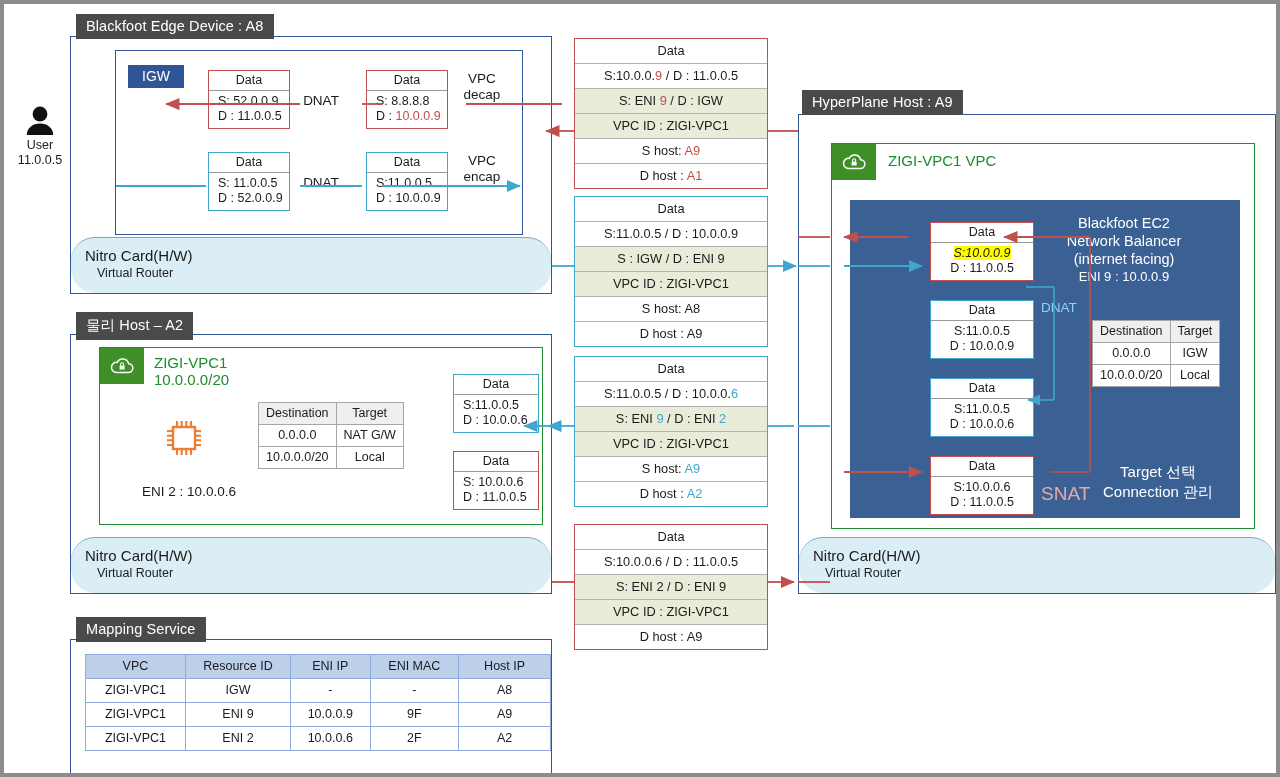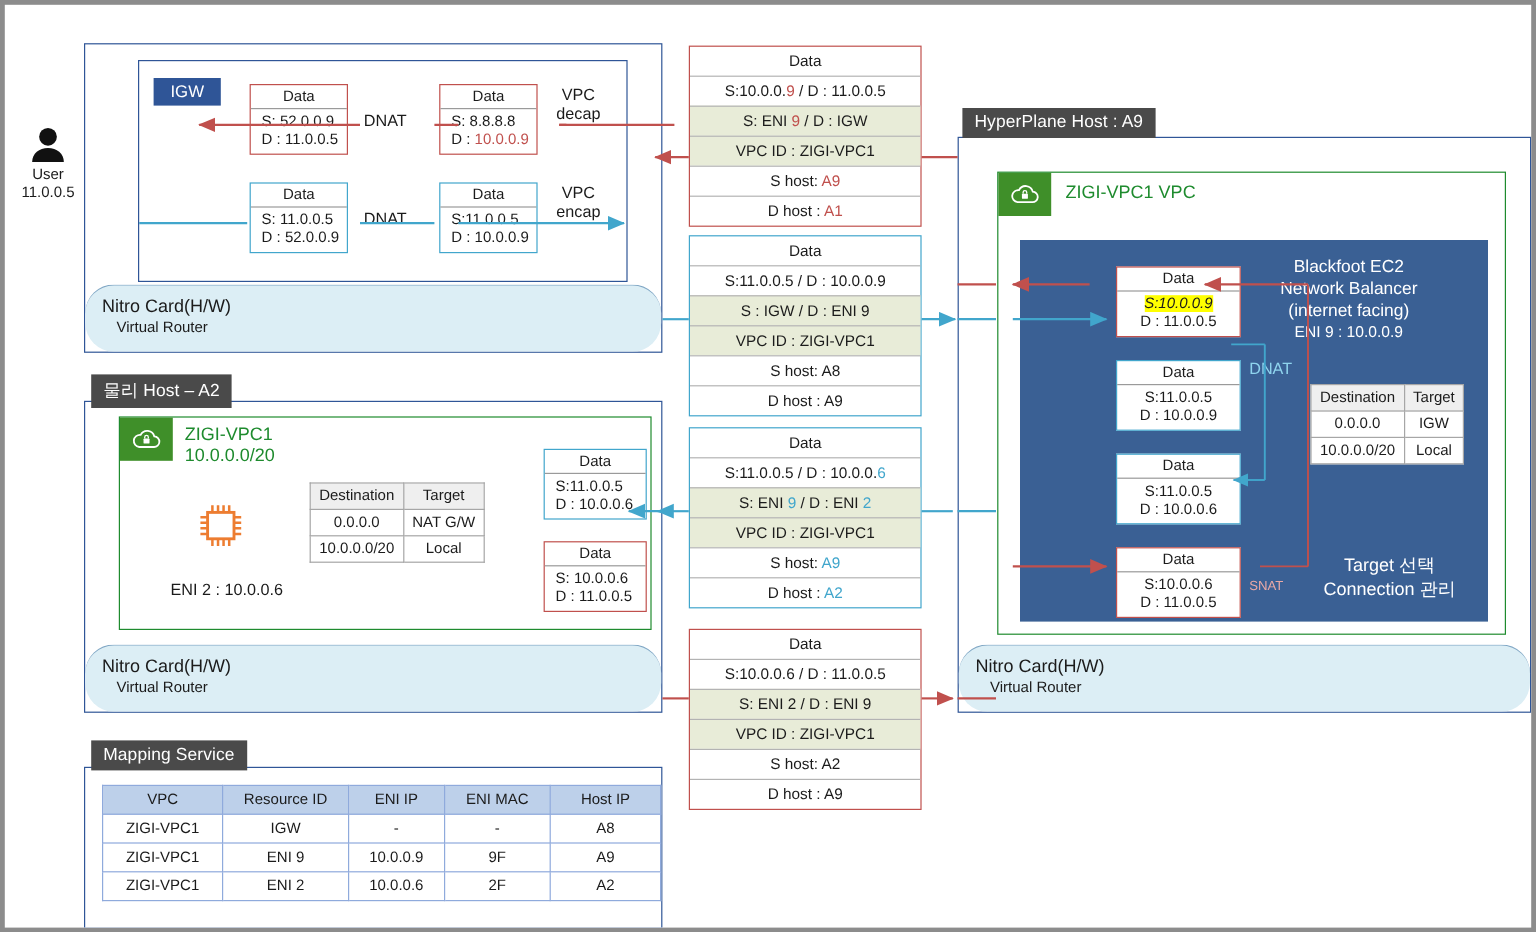--- a/index.html
+++ b/index.html
@@ -81,21 +81,21 @@
     text-align:center;padding:4px 6px 5px 6px;white-space:nowrap;
   }
   table.ms th{background:#bdd0ea;}
 
   
   .hp-stage{background:#3a6094;}
   .hp-text{color:#ffffff;font-size:14.5px;line-height:18px;text-align:center;}
   .hp-eni{color:#ffffff;font-size:13px;}
   .hp-foot{color:#ffffff;font-size:15px;line-height:20px;text-align:center;}
   .nat-lbl{color:#8fd4ee;font-size:13.5px;}
-  .snat-lbl{color:#e9a9a6;font-size:11px;}
+  .snat-lbl{color:#e9a9a6;font-size:19px;}
   .hl{background:#ffff00;font-style:italic;}
 
   .lbl{font-size:13.5px;color:#1b1b1b;text-align:center;line-height:16px;}
 
   
   .user-cap{font-size:12.5px;color:#1b1b1b;text-align:center;line-height:15px;}
 
   svg.ov{position:absolute;left:0;top:0;pointer-events:none;}
 </style>
 </head>
@@ -107,20 +107,21 @@
     <div style="display:flex;justify-content:center;">
       <svg width="34" height="34" viewBox="0 0 34 34">
           <circle cx="17" cy="10" r="7.4" fill="#111"></circle>
           <path d="M3.8 31c0-7.1 5.9-11.6 13.2-11.6S30.2 23.9 30.2 31z" fill="#111"></path>
         </svg>
     </div>
     <div class="user-cap">User</div>
     <div class="user-cap">11.0.0.5</div>
   </div>
 
+  <div class="abs chip" style="left:72px;top:10px;z-index:6;">Blackfoot Edge Device : A8</div>
   <div class="abs host-panel" style="left:66px;top:32px;width:482px;height:258px;">
 
     <div class="abs inner-blue" style="left:44px;top:13px;width:408px;height:185px;">
       <div class="abs igw-tag" style="left:12px;top:14px;">IGW</div>
 
       <div class="abs dcard red" style="left:92px;top:19px;width:82px;">
         <div class="hd">Data</div>
         <div class="bd left">
           <div>S: 52.0.0.9</div>
           <div>D : 11.0.0.5</div>
@@ -294,21 +295,20 @@
     <div class="row olive">VPC ID : ZIGI-VPC1</div>
     <div class="row"><span>S host: </span><span class="blue-t">A9</span></div>
     <div class="row"><span>D host : </span><span class="blue-t">A2</span></div>
   </div>
 
   <div class="abs pcard red" style="left:570px;top:520px;width:194px;">
     <div class="row">Data</div>
     <div class="row">S:10.0.0.6 / D : 11.0.0.5</div>
     <div class="row olive">S: ENI 2 / D : ENI 9</div>
     <div class="row olive">VPC ID : ZIGI-VPC1</div>
-    <div class="row">S host: A2</div>
     <div class="row">D host : A9</div>
   </div>
 
   <div class="abs chip" style="left:798px;top:86px;z-index:6;">HyperPlane Host : A9</div>
   <div class="abs host-panel" style="left:794px;top:110px;width:478px;height:480px;">
     <div class="abs vpc-box" style="left:32px;top:28px;width:424px;height:386px;">
       <div class="vpc-badge">
         <svg width="26" height="20" viewBox="0 0 26 20">
             <path d="M7 16.5h12.2a4.4 4.4 0 0 0 .4-8.8A6.1 6.1 0 0 0 8.2 6.4 4.9 4.9 0 0 0 7 16.5z" fill="none" stroke="#fff" stroke-width="1.5"></path>
             <rect x="10.6" y="9.4" width="5" height="4.2" rx="0.7" fill="#fff"></rect>

